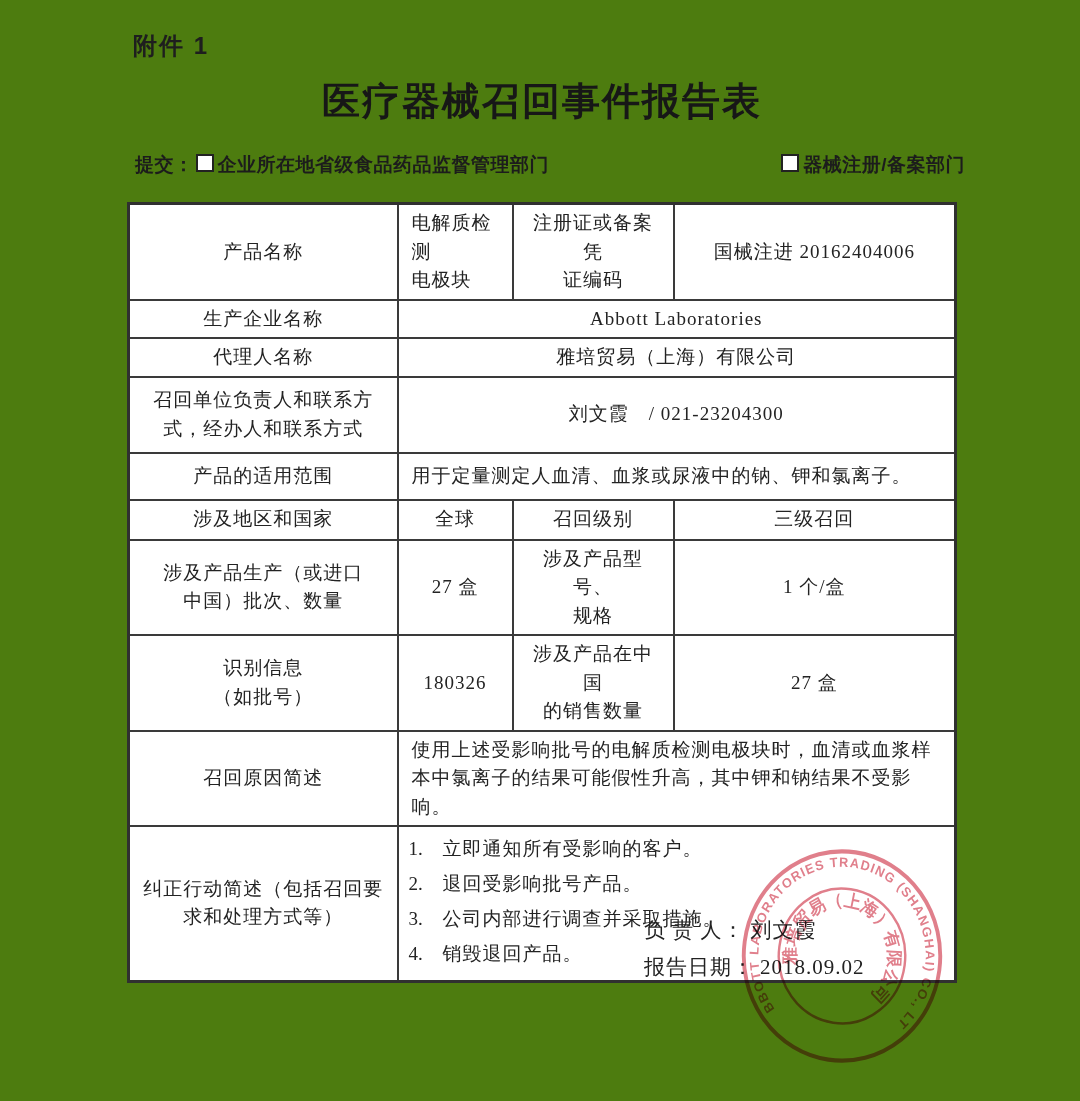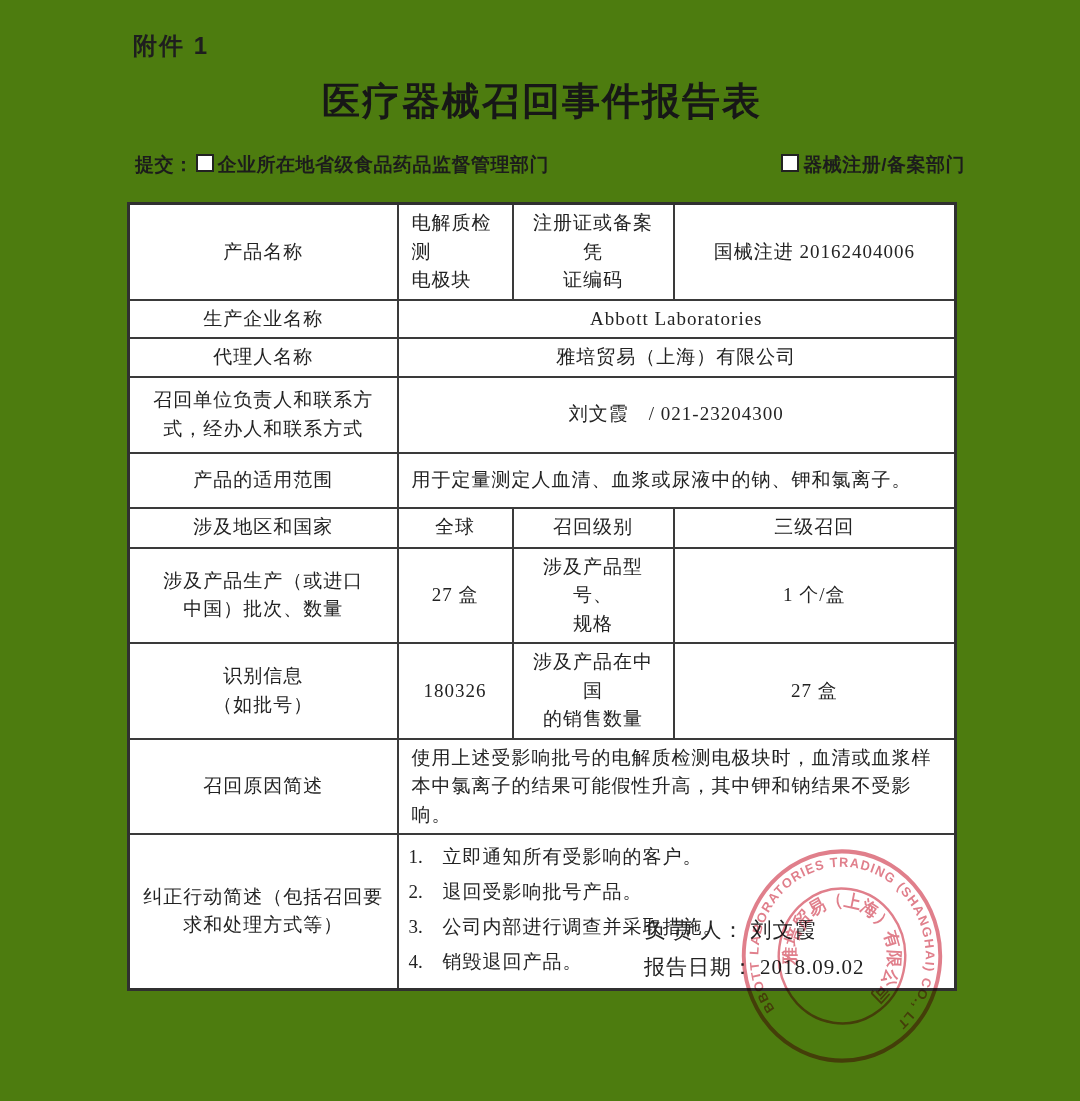--- a/index.html
+++ b/index.html
@@ -95,21 +95,21 @@
       </tr>
       <tr style="height:38px">
         <td class="lbl">代理人名称</td>
         <td class="val" colspan="3">雅培贸易（上海）有限公司</td>
       </tr>
       <tr style="height:76px">
         <td class="lbl pre">召回单位负责人和联系方
 式，经办人和联系方式</td>
         <td class="val" colspan="3">刘文霞　/ 021-23204300</td>
       </tr>
-      <tr style="height:55px">
+      <tr style="height:47px">
         <td class="lbl">产品的适用范围</td>
         <td class="val left" colspan="3">用于定量测定人血清、血浆或尿液中的钠、钾和氯离子。</td>
       </tr>
       <tr style="height:40px">
         <td class="lbl">涉及地区和国家</td>
         <td class="val">全球</td>
         <td class="lbl">召回级别</td>
         <td class="val">三级召回</td>
       </tr>
       <tr style="height:72px">

